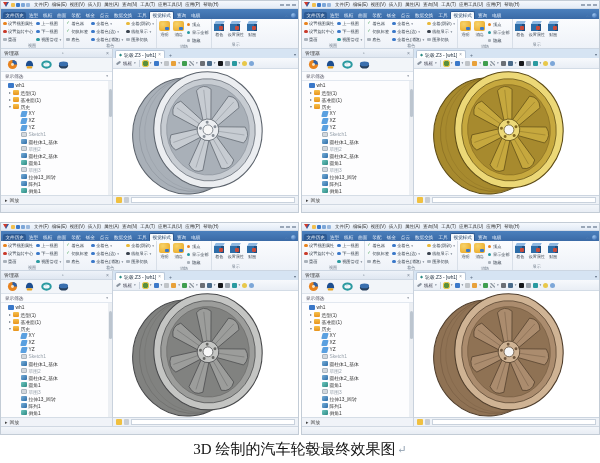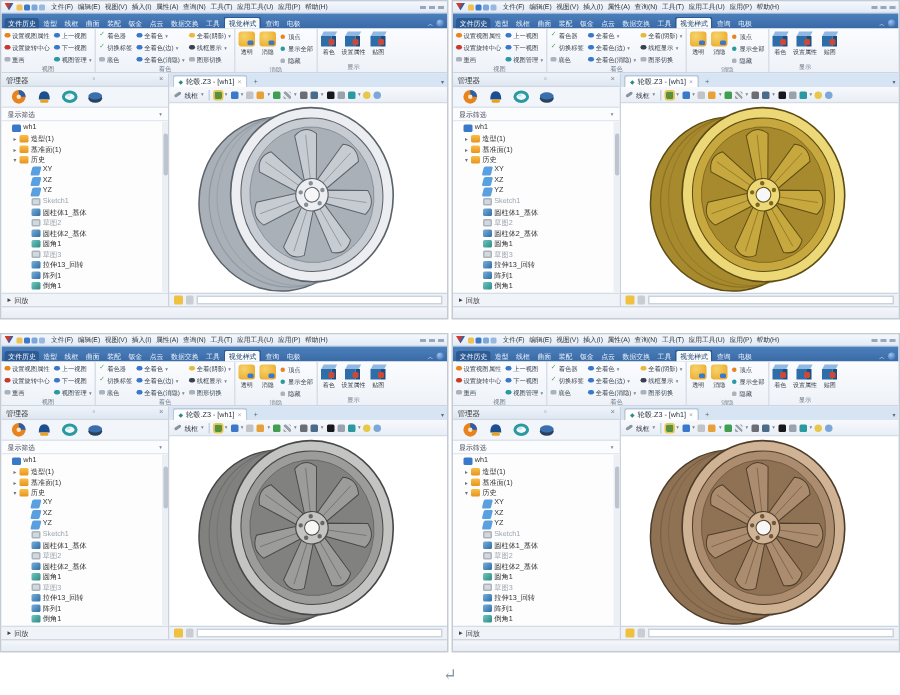--- a/index.html
+++ b/index.html
@@ -1787,15 +1787,16 @@
         <span class="ci g"></span>
         <input style="">
       </div>
     </div>
   </div>
 
   <div class="status"></div>
 </div>
     </div>
   <div class="cap">
+    <span>3D 绘制的汽车轮毂最终效果图</span>
     <span class="mark">↵</span>
   </div>
 </div>
 
 </body></html>

